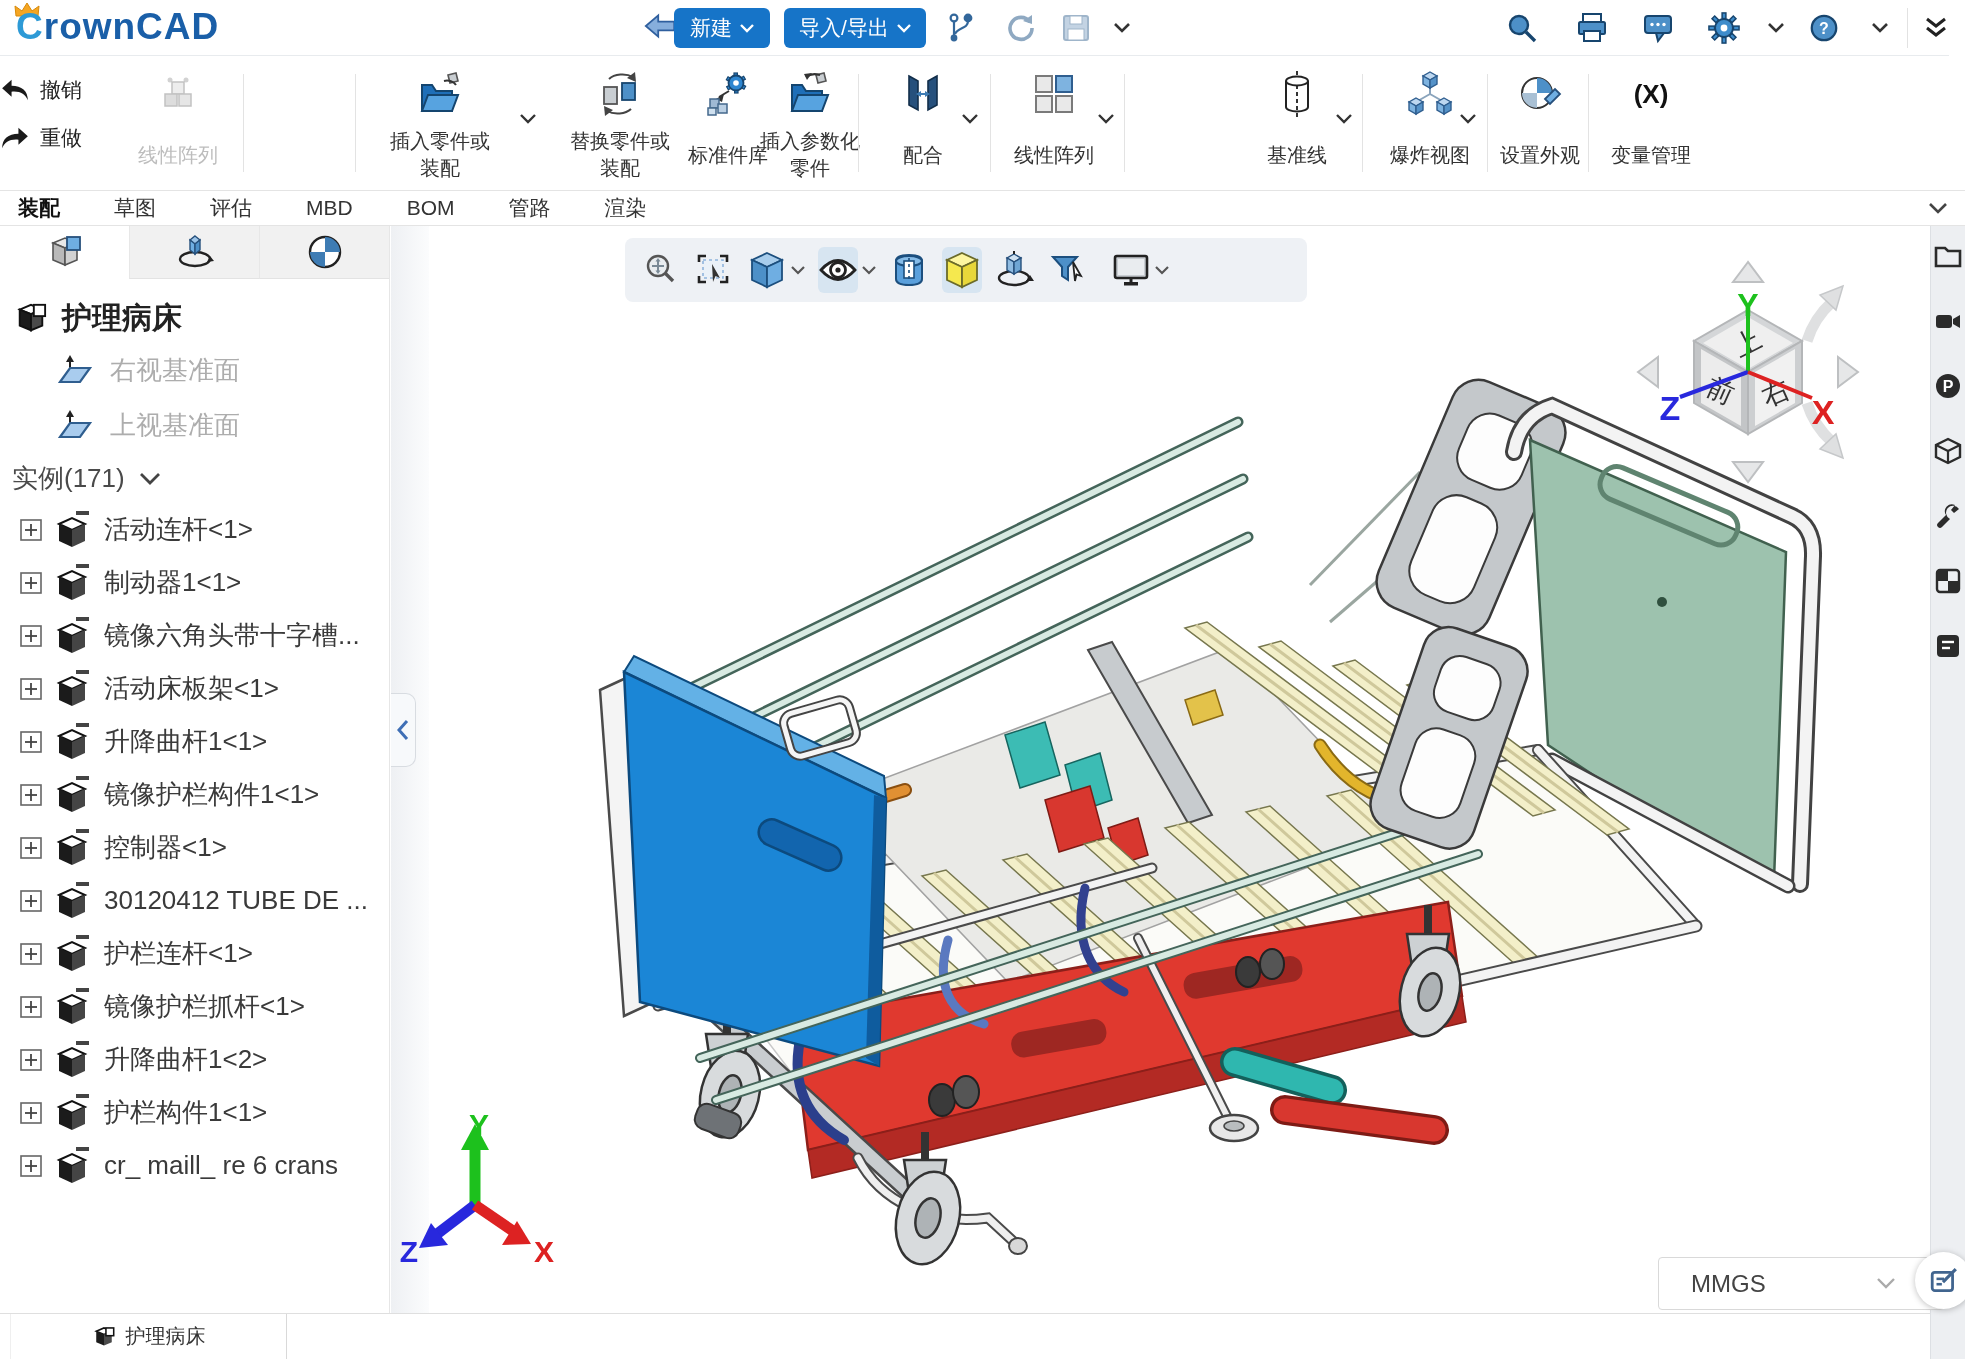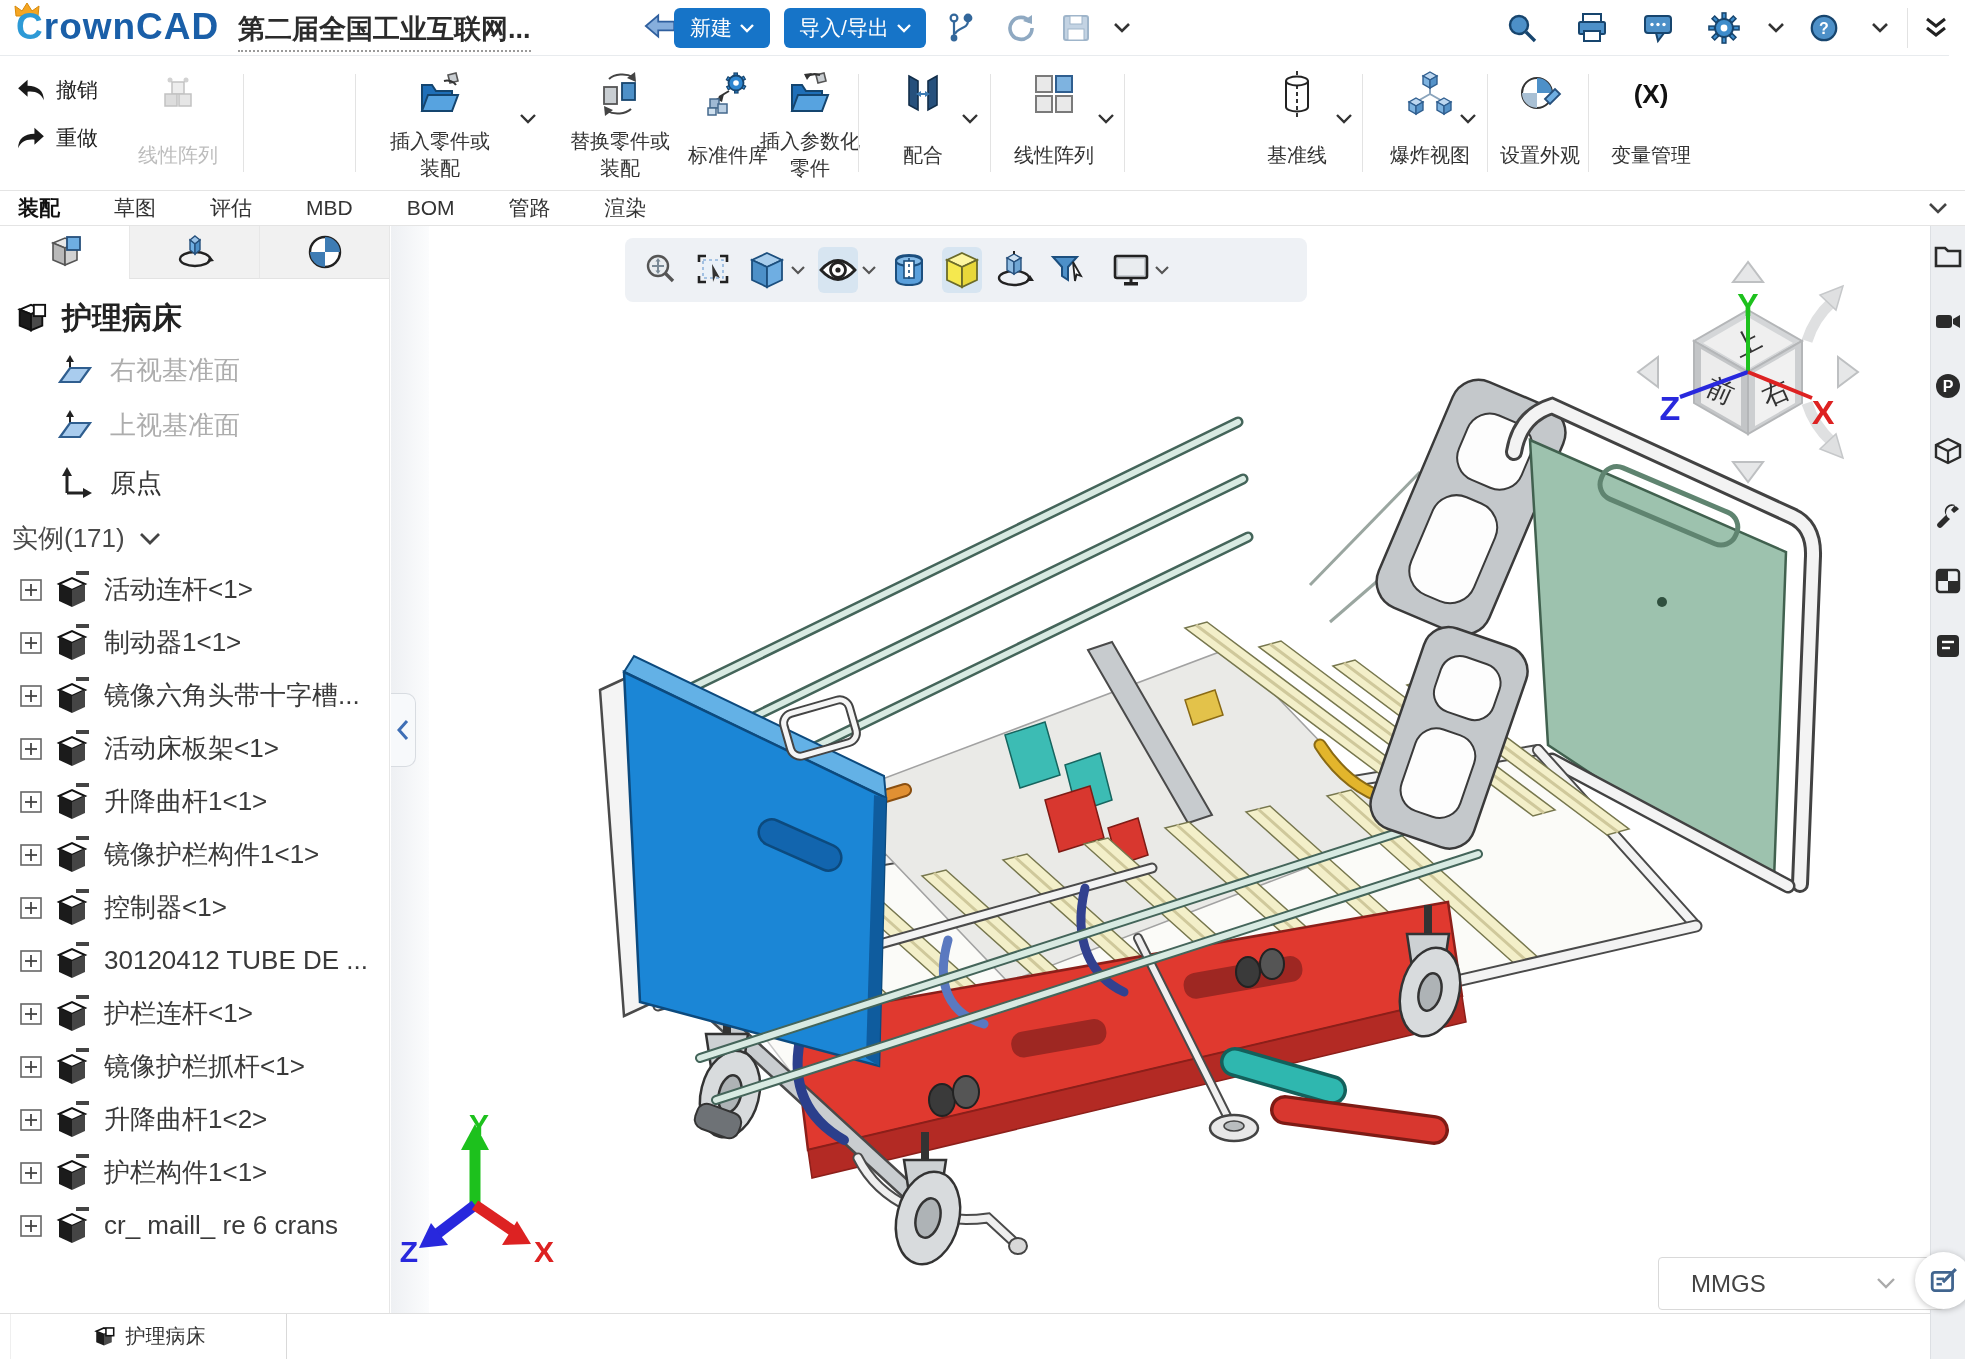--- a/index.html
+++ b/index.html
@@ -59,21 +59,20 @@
 </head>
 <body>
 
 <div class="hdr">
   <span class="crown">
     <svg width="26" height="16" viewBox="0 0 26 16">
         <path d="M2,14 L1,4 L8,9 L13,1 L18,9 L25,4 L24,14 Z" fill="#F5A623" stroke="#D88A0A" stroke-width="1"></path>
       </svg>
   </span>
   <div class="logo"><span class="lc">C</span><span>rownCAD</span></div>
-  <div class="doc-title">第二届全国工业互联网...</div>
   <span class="hicon" style="left:644px;top:10px">
     <svg width="36" height="30" viewBox="0 0 36 30">
         <path d="M16,3 L16,10 L34,10 L34,20 L16,20 L16,27 L2,15 Z" fill="#86AEDC" stroke="#2F5F9E" stroke-width="2"></path>
       </svg>
   </span>
   <div class="hbtn" style="left:674px;width:96px">
     <span>新建</span>
     <svg width="14" height="9" viewBox="0 0 14 9">
         <polyline points="1,1 7,7 13,1" fill="none" stroke="#fff" stroke-width="2.4"></polyline>
       </svg>
@@ -167,21 +166,21 @@
   <div class="hdr-div" style="left:1907px"></div>
   <span class="hicon" style="left:1920px">
     <svg width="22" height="22" viewBox="0 0 22 22">
         <polyline points="2,2 11,9 20,2" fill="none" stroke="#222" stroke-width="3"></polyline>
         <polyline points="2,11 11,18 20,11" fill="none" stroke="#222" stroke-width="3"></polyline>
       </svg>
   </span>
 </div>
 
 <div class="ribbon">
-  <div class="abs" style="left:16px;top:14px">
+  <div class="abs" style="left:0;top:14px">
     <div class="urow">
       <svg width="30" height="24" viewBox="0 0 34 28">
           <path d="M13,2 L2,12 L13,22 L13,16 C23,15 29,19 32,26 C32,15 25,9 13,9 Z" fill="#1a1a1a"></path>
         </svg>
       <span>撤销</span>
     </div>
     <div class="urow" style="margin-top:8px">
       <svg width="30" height="24" viewBox="0 0 34 28">
           <path d="M21,2 L32,12 L21,22 L21,16 C11,15 5,19 2,26 C2,15 9,9 21,9 Z" fill="#1a1a1a"></path>
         </svg>
@@ -451,29 +450,20 @@
   </div>
   <div class="tplane">
     <svg width="38" height="34" viewBox="0 0 38 34">
         <line x1="14" y1="16" x2="14" y2="4" stroke="#222" stroke-width="2"></line>
         <polygon points="14,1 10,8 18,8" fill="#222"></polygon>
         <polygon points="4,28 14,14 34,14 24,28" fill="#A9CCEE" stroke="#2F5E8F" stroke-width="2.2"></polygon>
       </svg>
     <span>上视基准面</span>
   </div>
 
-  <div class="torigin">
-    <svg width="36" height="36" viewBox="0 0 36 36">
-        <line x1="9" y1="28" x2="9" y2="8" stroke="#222" stroke-width="3"></line>
-        <polygon points="9,2 4,11 14,11" fill="#222"></polygon>
-        <line x1="9" y1="28" x2="28" y2="28" stroke="#222" stroke-width="3"></line>
-        <polygon points="34,28 25,23 25,33" fill="#222"></polygon>
-      </svg>
-    <span>原点</span>
-  </div>
 
   <div class="tinst">
     <span>实例(171)</span>
     <svg width="22" height="13" viewBox="0 0 22 13">
         <polyline points="2,2 11,11 20,2" fill="none" stroke="#444" stroke-width="2.8"></polyline>
       </svg>
   </div>
 
   <div class="titem">
       <svg width="22" height="22" viewBox="0 0 22 22">

